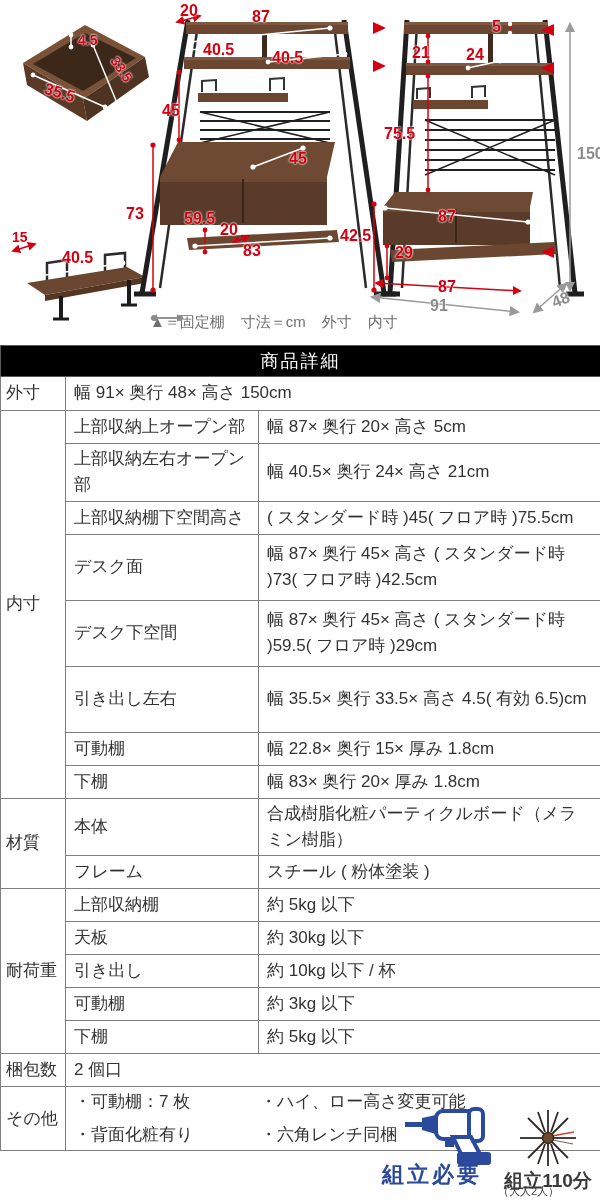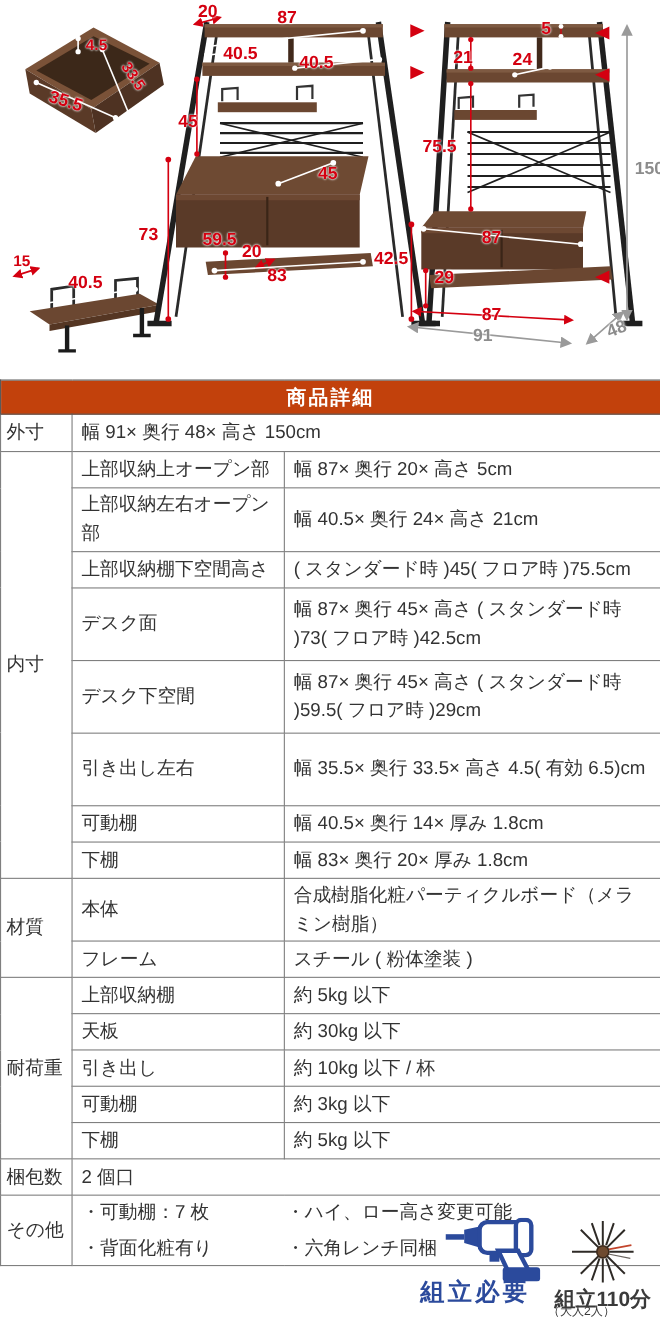--- a/index.html
+++ b/index.html
@@ -11,21 +11,21 @@
   .dim{position:absolute;color:#d40010;font-weight:700;font-size:16px;line-height:1;white-space:nowrap;
        text-shadow:0 0 2px #fff,0 0 2px #fff}
   .dim.gray{color:#8c8c8c}
   .dim.sm{font-size:14px}
   .legend{position:absolute;left:150px;top:313px;display:flex;align-items:center;gap:16px;
           color:#6f6f6f;font-size:15px;white-space:nowrap}
   .legend .li{display:flex;align-items:center;gap:5px}
 
   
   .spec{position:absolute;left:0;top:345px;width:600px;border-collapse:collapse;table-layout:fixed}
-  .spec th.title-bar{background:#c2410c;color:#fff;font-weight:700;font-size:18px;height:28px;
+  .spec th.title-bar{background:#000000;color:#fff;font-weight:400;font-size:18px;height:28px;
         border:1px solid #5a5a5a;letter-spacing:2px}
   .spec td{border:1px solid #7f7f7f;font-size:17px;color:#333;padding:2px 8px;vertical-align:middle;
         line-height:1.55;overflow:hidden}
   .spec td.group{padding:2px 5px}
   .spec td.val-sm{font-size:17px}
   tr.h1{height:33px} tr.h2{height:66px} tr.hg{height:34px} tr.ho{height:61px}
   .bullets{display:grid;grid-template-columns:150px 1fr;column-gap:36px;row-gap:6px}
 
   
   .assembly-label{position:absolute;left:382px;top:1160px;width:136px;
@@ -226,20 +226,40 @@
   <span class="dim" style="left:466px;top:47px">24</span>
   <span class="dim" style="left:384px;top:126px">75.5</span>
   <span class="dim gray" style="left:577px;top:146px">150</span>
   <span class="dim" style="left:438px;top:209px">87</span>
   <span class="dim" style="left:340px;top:228px">42.5</span>
   <span class="dim" style="left:395px;top:245px">29</span>
   <span class="dim" style="left:438px;top:279px">87</span>
   <span class="dim gray" style="left:430px;top:298px">91</span>
   <span class="dim gray" style="left:552px;top:292px;transform:rotate(-22deg)">48</span>
 
+  <div class="legend">
+    <span class="li">▲＝固定棚</span>
+    <span class="li">寸法＝cm</span>
+    <span class="li">
+      <span>外寸</span>
+      <svg width="34" height="10">
+        <line x1="4" y1="5" x2="30" y2="5" stroke="#8c8c8c" stroke-width="1.5"></line>
+        <polygon points="0,5 7,1.5 7,8.5" fill="#8c8c8c"></polygon>
+          <polygon points="34,5 27,1.5 27,8.5" fill="#8c8c8c"></polygon>
+      </svg>
+    </span>
+    <span class="li">
+      <span>内寸</span>
+      <svg width="34" height="10">
+        <line x1="3" y1="5" x2="31" y2="5" stroke="#8c8c8c" stroke-width="1.5"></line>
+        <circle cx="4" cy="5" r="3" fill="#8c8c8c"></circle>
+          <circle cx="30" cy="5" r="3" fill="#8c8c8c"></circle>
+      </svg>
+    </span>
+  </div>
 </div>
 
 <table class="spec">
   <colgroup>
       <col style="width:65px">
       <col style="width:193px">
       <col style="width:342px">
     </colgroup>
   <tbody>
       <tr>
@@ -271,21 +291,21 @@
   <tr class="h2">
         <td>デスク下空間</td>
       <td>幅 87× 奥行 45× 高さ ( スタンダード時 )59.5( フロア時 )29cm</td>
       </tr>
   <tr class="h2">
         <td>引き出し左右</td>
       <td>幅 35.5× 奥行 33.5× 高さ 4.5( 有効 6.5)cm</td>
       </tr>
   <tr class="h1">
         <td>可動棚</td>
-      <td>幅 40.5× 奥行 14× 厚み 1.8cm</td>
+      <td>幅 22.8× 奥行 15× 厚み 1.8cm</td>
       </tr>
   <tr class="h1">
         <td>下棚</td>
       <td>幅 83× 奥行 20× 厚み 1.8cm</td>
       </tr>
 
   <tr class="h1">
     <td class="group" rowspan="2">材質</td>
     <td>本体</td>
     <td class="val-sm">合成樹脂化粧パーティクルボード（メラミン樹脂）</td>

